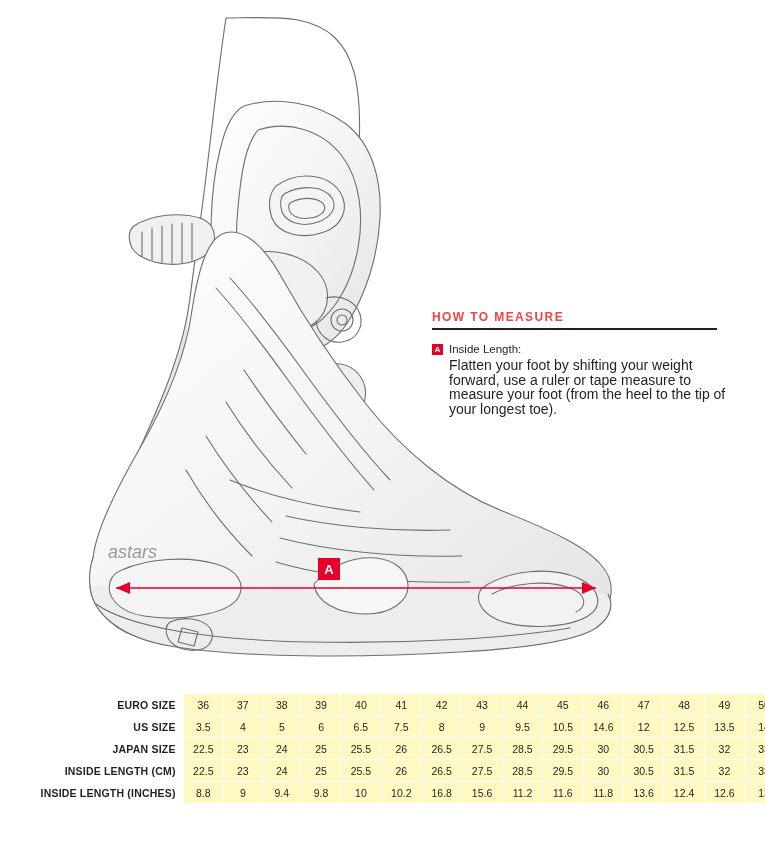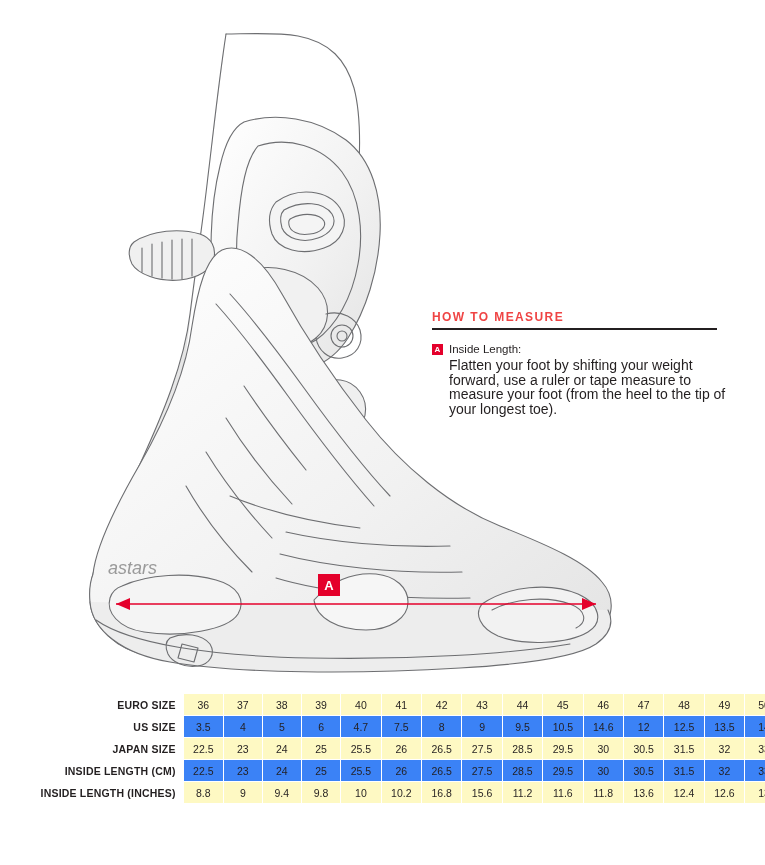--- a/index.html
+++ b/index.html
@@ -13,21 +13,21 @@
     font-family: "Liberation Sans", sans-serif;
     color: #231f20;
     position: relative;
     overflow: hidden;
   }
 
   
   #illustration {
     position: absolute;
     left: 0;
-    top: 16px;
+    top: 0;
     width: 765px;
     height: 700px;
   }
   #boot-svg {
     position: absolute;
     left: 30px;
     top: 10px;
     width: 620px;
     height: 670px;
   }
@@ -109,21 +109,21 @@
     font-weight: bold;
     font-size: 10.5px;
     letter-spacing: 0.2px;
     background: #ffffff;
     border-left: none;
   }
   #size-table td {
     width: 44px;
   }
   tr.shade td { background: #fef9c3; }
-  tr.plain td { background: #3b82f6; }
+  tr.plain td { background: #fef9c3; }
 </style>
 </head>
 <body>
 
 <div id="illustration">
 
   <svg id="boot-svg" viewBox="0 0 620 670">
     <defs>
       <linearGradient id="gshade" x1="0" y1="0" x2="1" y2="1">
         <stop offset="0%" stop-color="#ffffff"></stop>
@@ -268,21 +268,21 @@
       <td>48</td>
       <td>49</td>
       <td>50</td>
     </tr>
     <tr class="plain">
       <th class="row-label">US SIZE</th>
       <td>3.5</td>
       <td>4</td>
       <td>5</td>
       <td>6</td>
-      <td>4.7</td>
+      <td>6.5</td>
       <td>7.5</td>
       <td>8</td>
       <td>9</td>
       <td>9.5</td>
       <td>10.5</td>
       <td>14.6</td>
       <td>12</td>
       <td>12.5</td>
       <td>13.5</td>
       <td>14</td>

